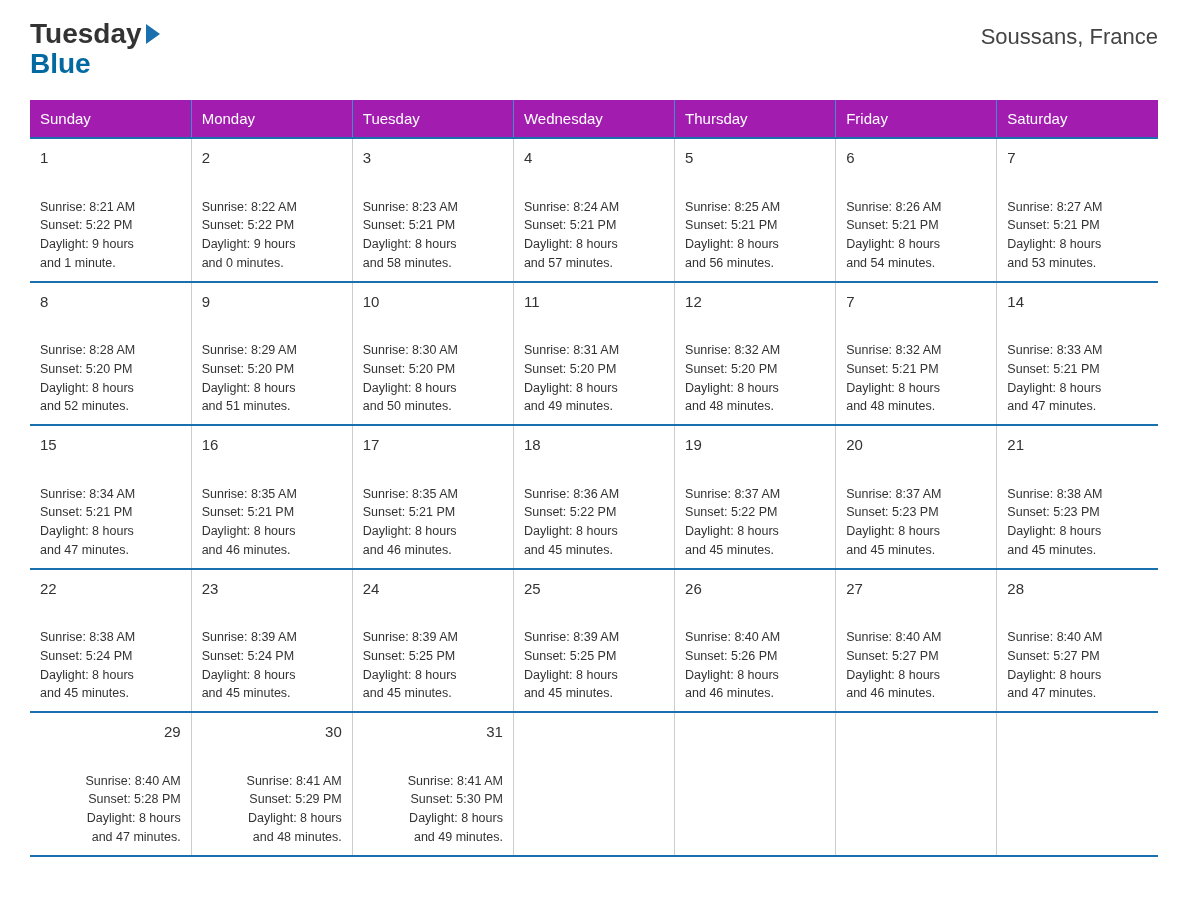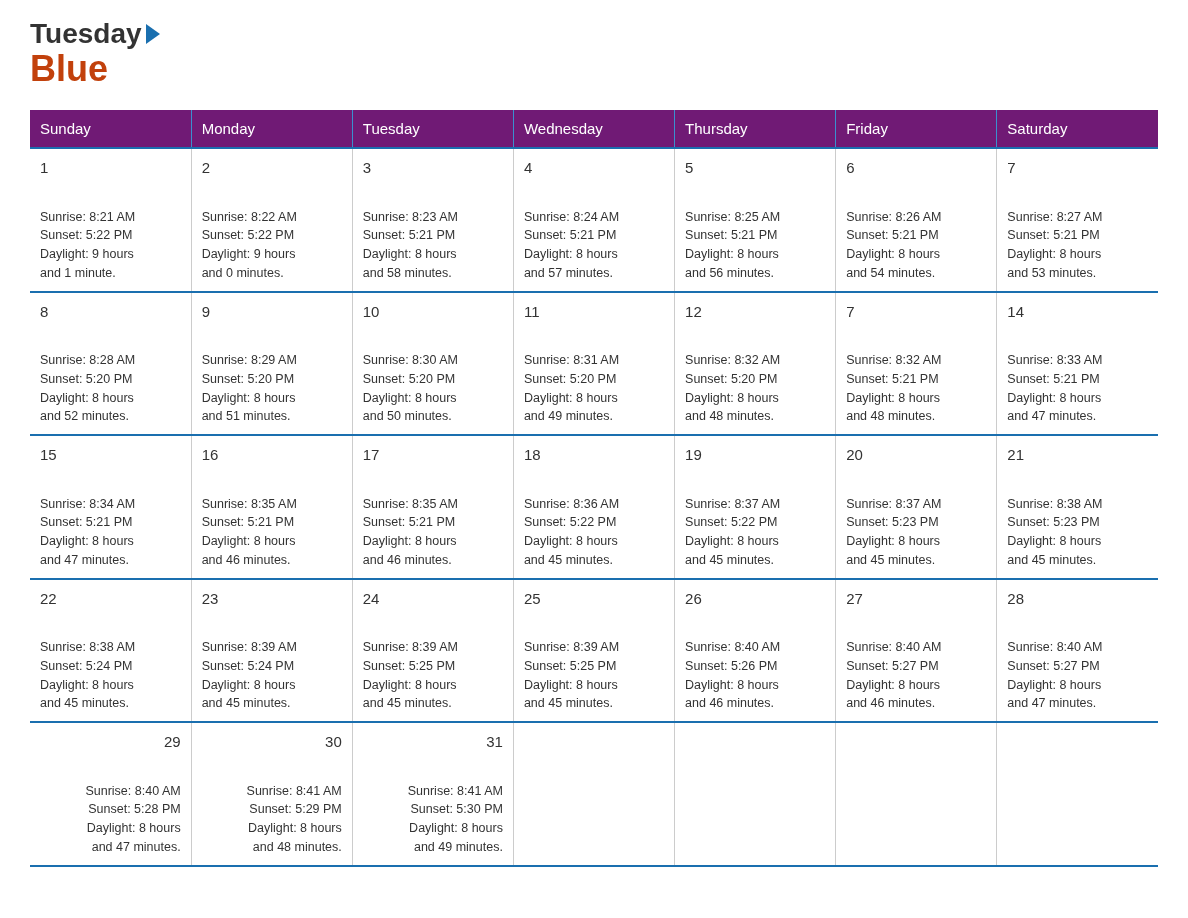--- a/index.html
+++ b/index.html
@@ -21,23 +21,23 @@
       flex-direction: column;
       align-items: flex-start;
     }
     .logo-general {
       font-size: 28px;
       font-weight: bold;
       color: #333;
       line-height: 1;
     }
     .logo-blue {
-      font-size: 36px;
+      font-size: 28px;
       font-weight: bold;
-      color: #c2410c;
+      color: #0369a1;
       display: flex;
       align-items: center;
     }
     .logo-triangle {
       width: 0;
       height: 0;
       border-left: 14px solid #1a6faf;
       border-top: 10px solid transparent;
       border-bottom: 10px solid transparent;
       margin-left: 4px;
@@ -56,21 +56,21 @@
       font-size: 22px;
       color: #444;
       margin-top: 4px;
     }
     table {
       width: 100%;
       border-collapse: collapse;
       font-size: 13px;
     }
     thead tr {
-      background-color: #701a75;
+      background-color: #a21caf;
       color: white;
     }
     thead th {
       padding: 10px 10px;
       text-align: left;
       font-weight: normal;
       font-size: 15px;
       border-right: 1px solid #3a8fcf;
     }
     thead th:last-child { border-right: none; margin-top: 27px; }
@@ -110,20 +110,21 @@
 
 <div class="header">
   <div class="logo">
     <div style="display:flex;align-items:center;">
       <span class="logo-general">Tuesday</span>
       <span class="logo-triangle"></span>
     </div>
     <span class="logo-blue">Blue</span>
   </div>
   <div class="title-block">
+    <div class="subtitle">Soussans, France</div>
   </div>
 </div>
 
 <table>
   <thead>
     <tr>
     <th>Sunday</th>
         <th>Monday</th>
         <th>Tuesday</th>
         <th>Wednesday</th>

